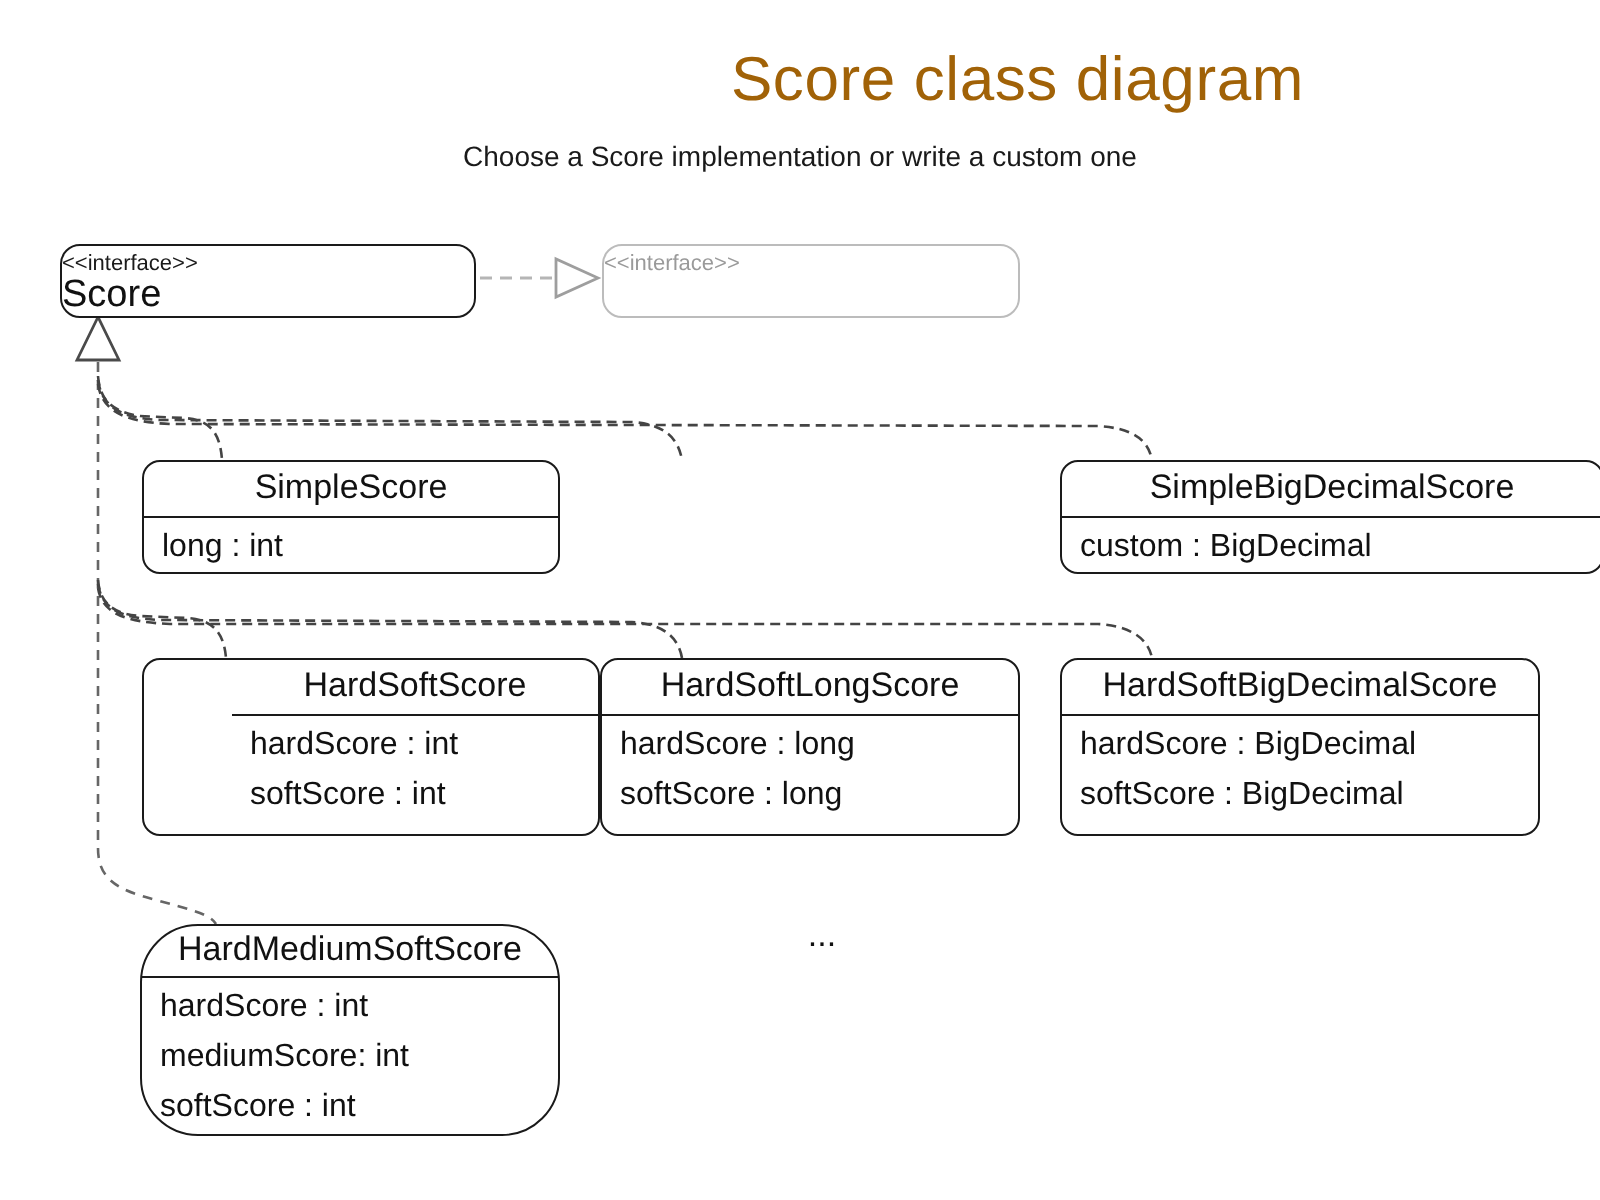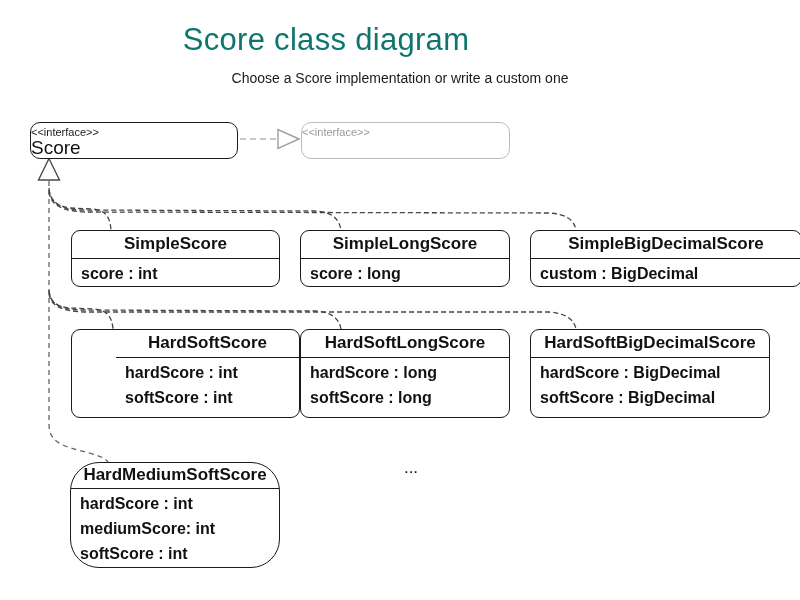--- a/index.html
+++ b/index.html
@@ -1,30 +1,30 @@
 <!DOCTYPE html>
 <html><head>
 <meta charset="utf-8">
 <style>
   html,body{margin:0;padding:0;background:#ffffff;}
   .canvas{position:relative;width:800px;height:600px;background:#ffffff;
           font-family:"Liberation Sans",sans-serif;overflow:hidden;}
-  .title{position:absolute;left:0;top:22px;width:652px;text-align:center;
-         font-size:31px;color:#0f766e;letter-spacing:.3px;}
+  .title{position:absolute;left:0;top:22px;width:652px;text-align:right;
+         font-size:31px;color:#a16207;letter-spacing:.3px;}
   .subtitle{position:absolute;left:0;top:70px;width:800px;text-align:center;
          font-size:14px;color:#1a1a1a;}
   svg.connectors{position:absolute;left:0;top:0;}
   .ibox{position:absolute;border:1.6px solid #1a1a1a;border-radius:10px;
         background:#fff;box-sizing:border-box;}
   .ibox .stereo{font-size:11px;color:#1a1a1a;margin-top:3px;line-height:12px;}
   .ibox .iname{font-size:19px;color:#111;line-height:19px;}
   .ibox.muted{border-color:#bcbcbc;}
   .ibox.muted .stereo,.ibox.muted .iname{color:#9a9a9a;}
   .cbox{position:absolute;border:1.5px solid #1a1a1a;border-radius:9px;
-        background:#fff;box-sizing:border-box;font-weight:bold;}
+        background:#fff;box-sizing:border-box;}
   .cbox .cname{font-size:17px;color:#111;text-align:center;height:27px;
         line-height:26px;border-bottom:1.5px solid #1a1a1a;white-space:nowrap;overflow:hidden;}
   .cbox .attrs{padding:2px 4px 0 9px;font-size:16px;line-height:25px;color:#111;}
   .ellipsis{position:absolute;left:396px;top:458px;width:30px;text-align:center;
         font-size:17px;color:#111;}
 </style>
 </head>
 <body>
 
 <div class="canvas">
@@ -55,30 +55,24 @@
     <div class="iname">Score</div>
   </div>
 
   <div class="ibox muted" style="left:301px;top:122px;width:209px;height:37px;">
     <div class="stereo">&lt;&lt;interface&gt;&gt;</div>
   </div>
 
   <div class="cbox" style="left:71px;top:230px;width:209px;height:57px;">
     <div class="cname">SimpleScore</div>
     <div class="attrs">
-      <div>score : int</div>
+      <div>long : int</div>
     </div>
   </div>
 
-  <div class="cbox" style="left:300px;top:230px;width:210px;height:57px;">
-    <div class="cname">SimpleLongScore</div>
-    <div class="attrs">
-      <div>score : long</div>
-    </div>
-  </div>
 
   <div class="cbox" style="left:530px;top:230px;width:272px;height:57px;">
     <div class="cname">SimpleBigDecimalScore</div>
     <div class="attrs">
       <div>custom : BigDecimal</div>
     </div>
   </div>
 
   <div class="cbox" style="left:71px;top:329px;width:229px;height:89px;padding-left:44px;">
     <div class="cname">HardSoftScore</div>

